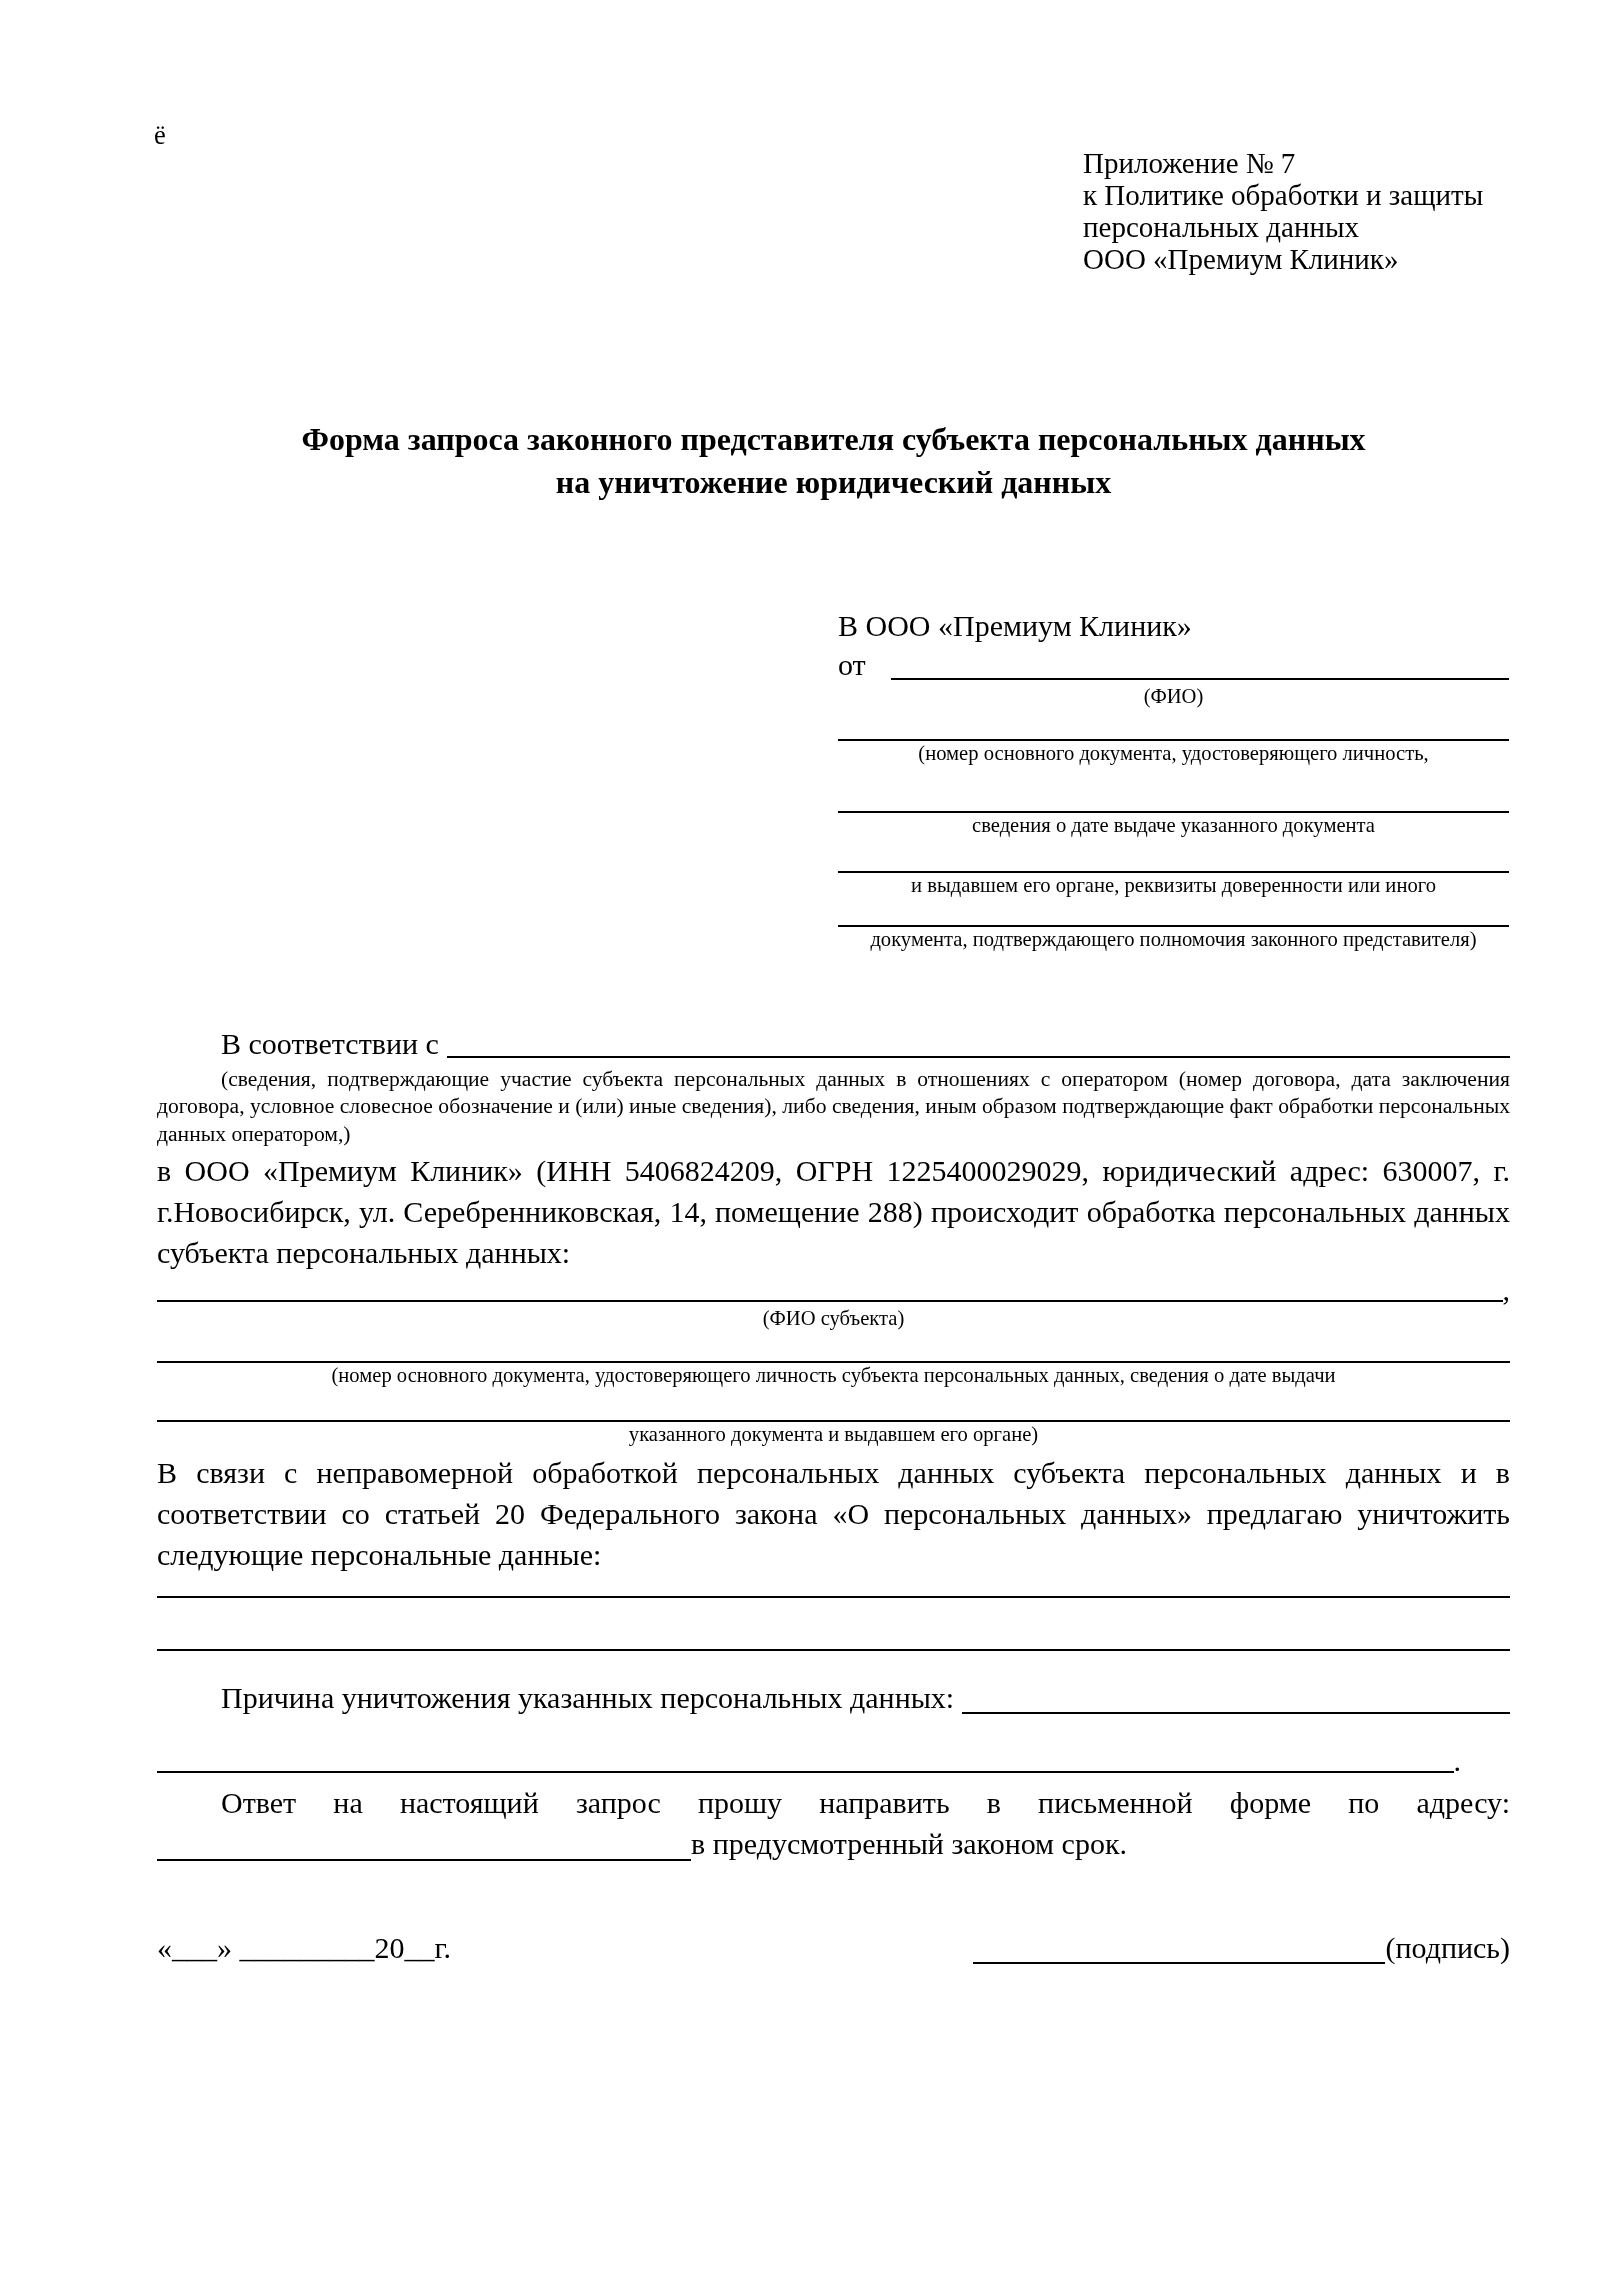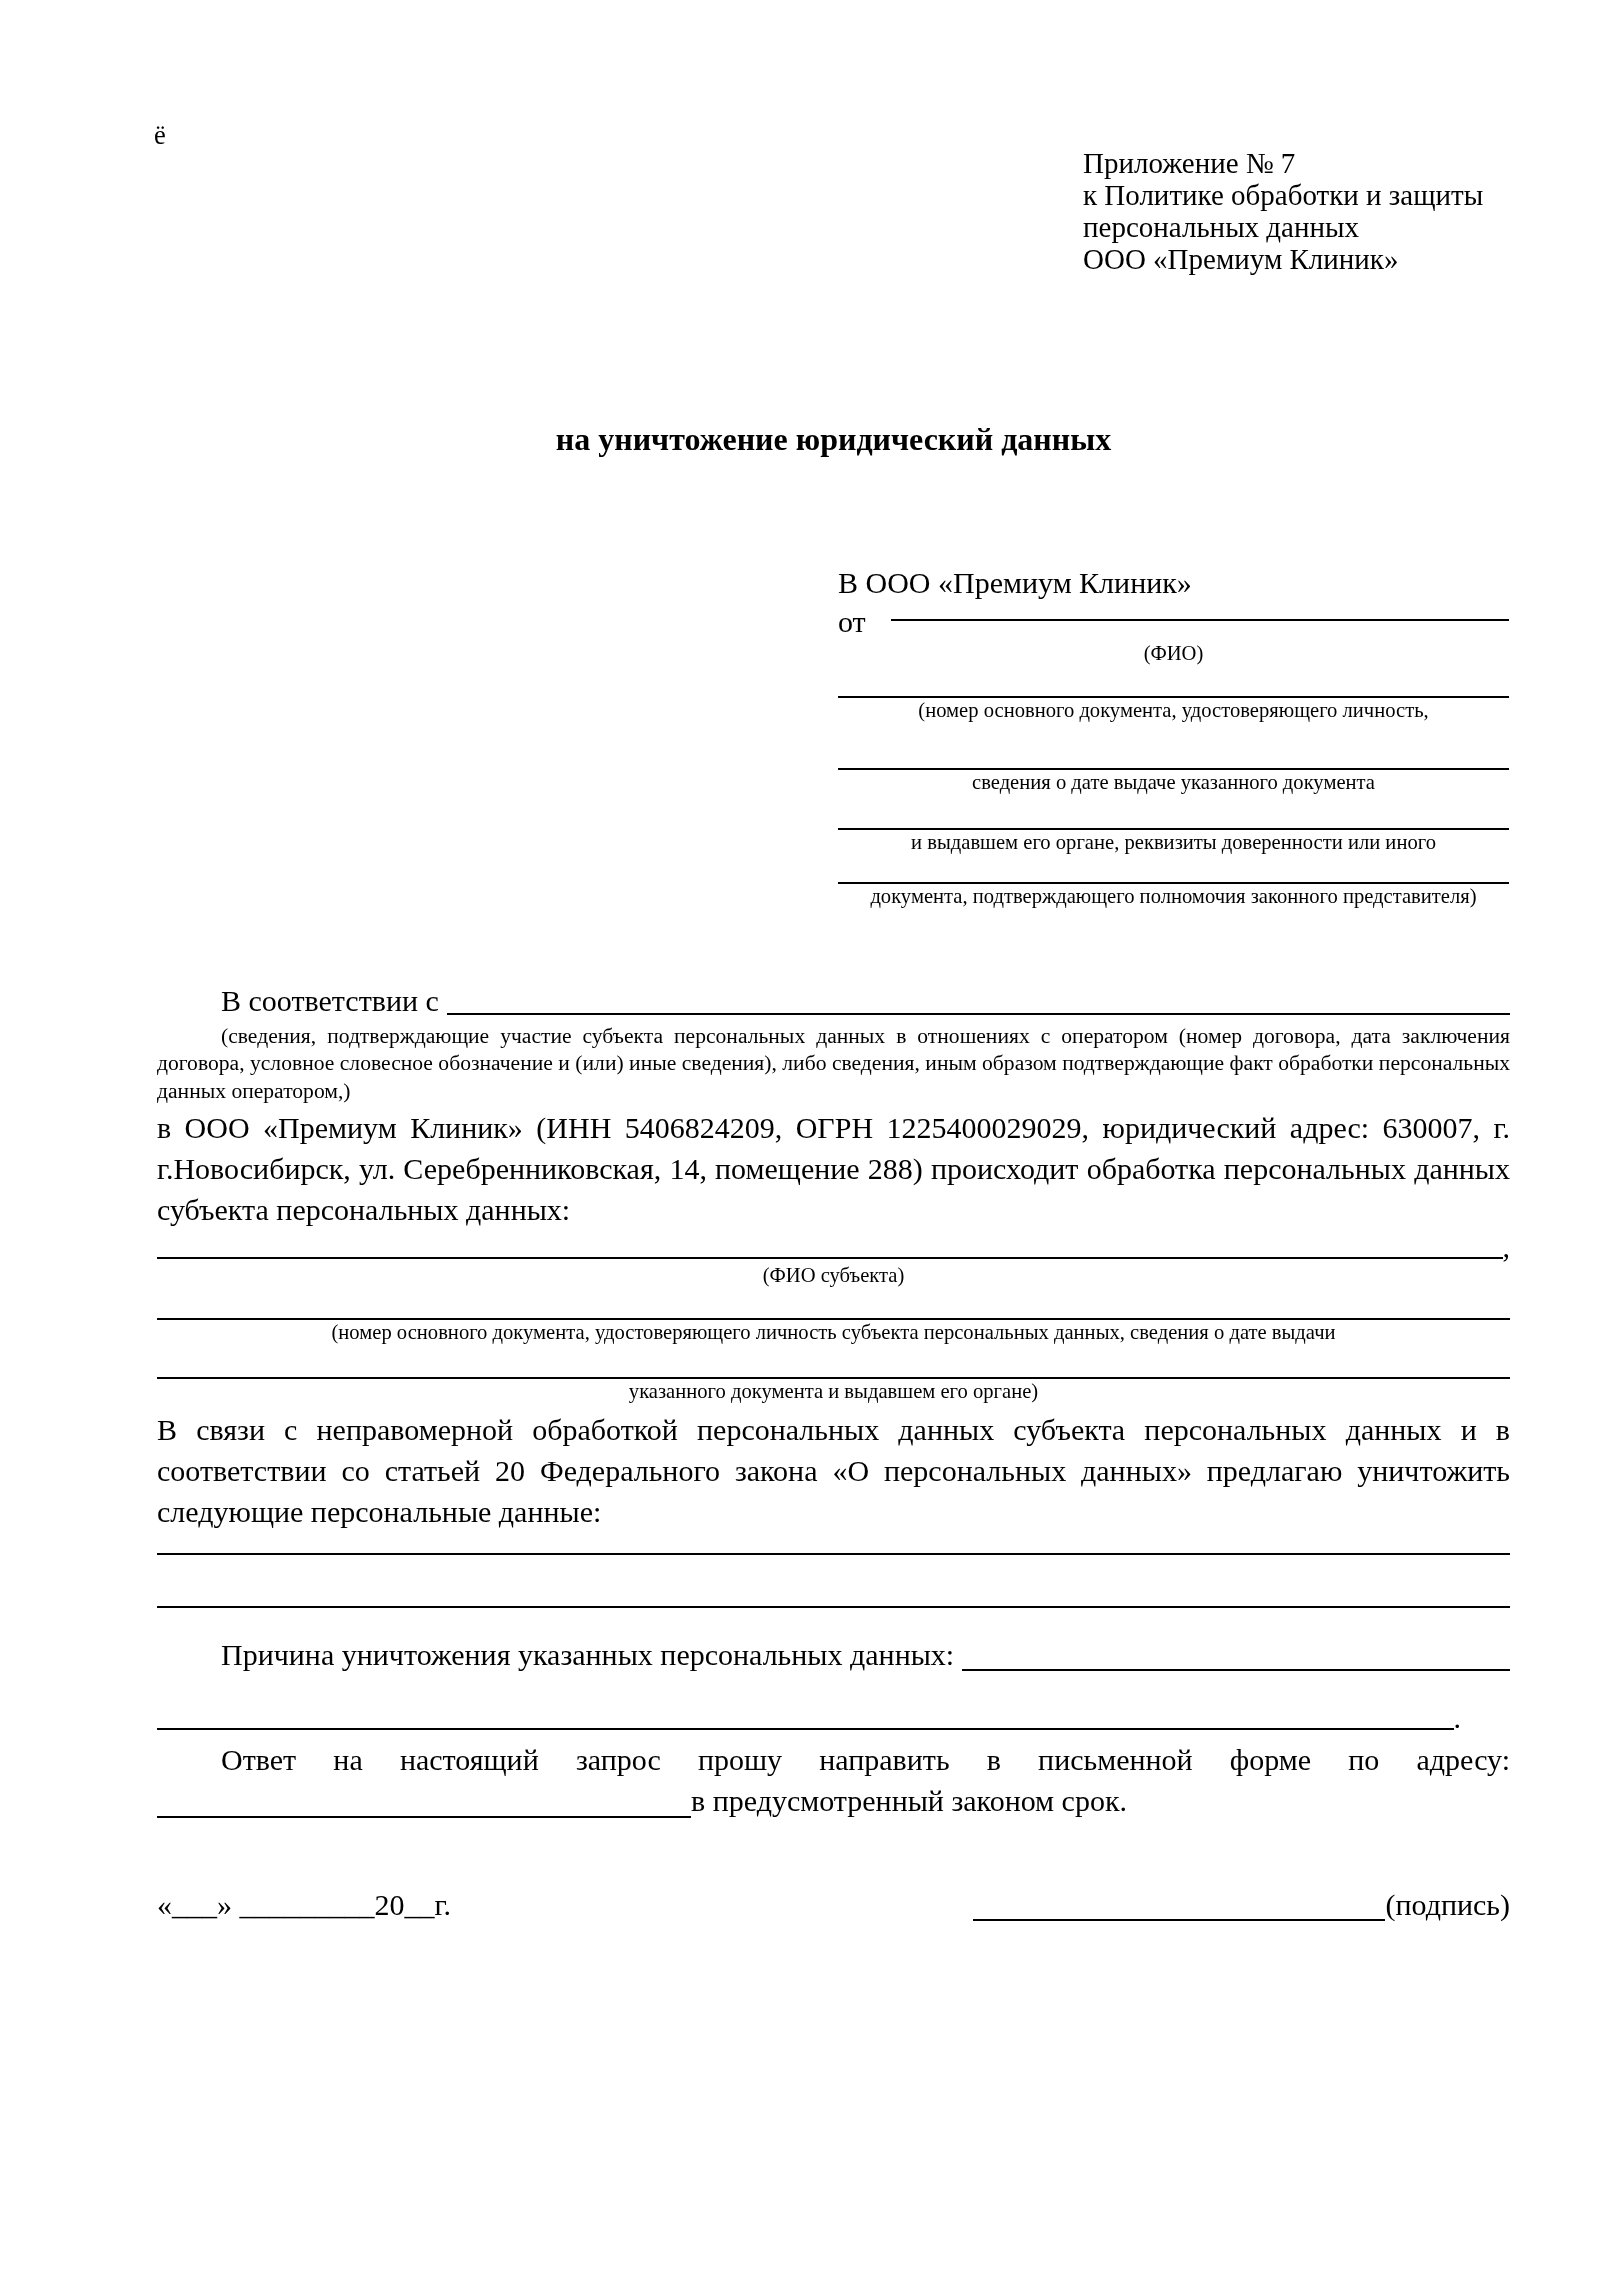--- a/index.html
+++ b/index.html
@@ -11,21 +11,21 @@
     position:relative;
   }
   .page{position:absolute;inset:0;}
   .stray{position:absolute;left:154px;top:120px;font-size:26.5px;}
   .content{position:absolute;left:157px;top:10px;width:1353px;}
 
   .appendix{margin-top:137px;margin-left:926px;font-size:29px;line-height:32px;}
   .doc-title{margin-top:143px;text-align:center;font-weight:bold;font-size:32px;line-height:43px;}
 
   .addressee{margin-top:102px;margin-left:681px;width:671px;font-size:30px;line-height:39px;}
-  .fill-line{display:flex;align-items:center;gap:17px;}
+  .fill-line{display:flex;align-items:flex-end;gap:17px;}
   .fill-line .lead{white-space:nowrap;}
   .rule{border-bottom:2.9px solid #000;flex:1 1 auto;margin-bottom:3.9px;margin-left:7.8px;}
   .rule.noml{margin-left:0;}
   .cap{font-size:20.6px;line-height:25.5px;text-align:center;white-space:nowrap;}
   .addr-rule{border-bottom:2.9px solid #000;height:0;}
   .gap30{margin-top:29px;} .gap46{margin-top:45px;} .gap33{margin-top:32px;} .gap27{margin-top:26.5px;}
 
   .body-text{font-size:30px;line-height:41px;}
   .accordance{margin-top:74px;display:flex;align-items:flex-end;font-size:30px;line-height:36px;}
   .accordance .lead{margin-left:64px;white-space:nowrap;}
@@ -60,20 +60,21 @@
   <div class="content">
 
     <div class="appendix">
       <div>Приложение № 7</div>
       <div>к Политике обработки и защиты</div>
       <div>персональных данных</div>
       <div>ООО «Премиум Клиник»</div>
     </div>
 
     <div class="doc-title">
+      <div>Форма запроса законного представителя субъекта персональных данных</div>
       <div>на уничтожение юридический данных</div>
     </div>
 
     <div class="addressee">
       <div>В ООО «Премиум Клиник»</div>
       <div class="fill-line">
         <span class="lead">от</span>
         <span class="rule"></span>
       </div>
       <div class="cap">(ФИО)</div>

